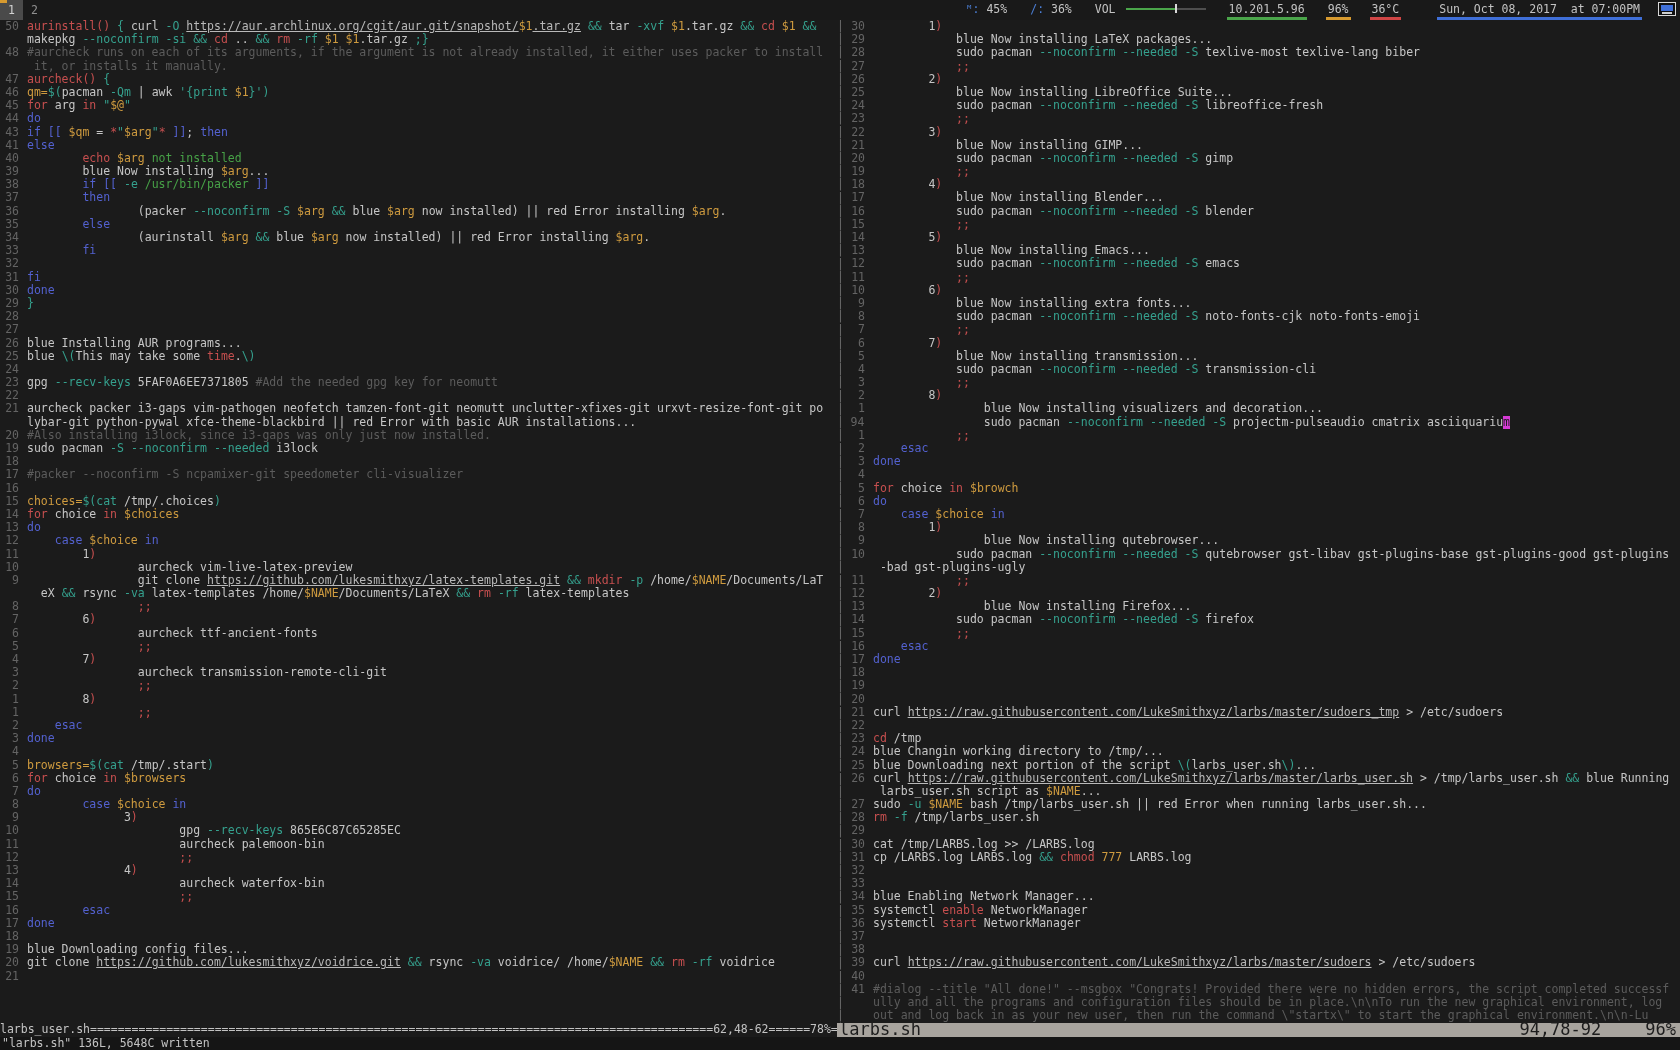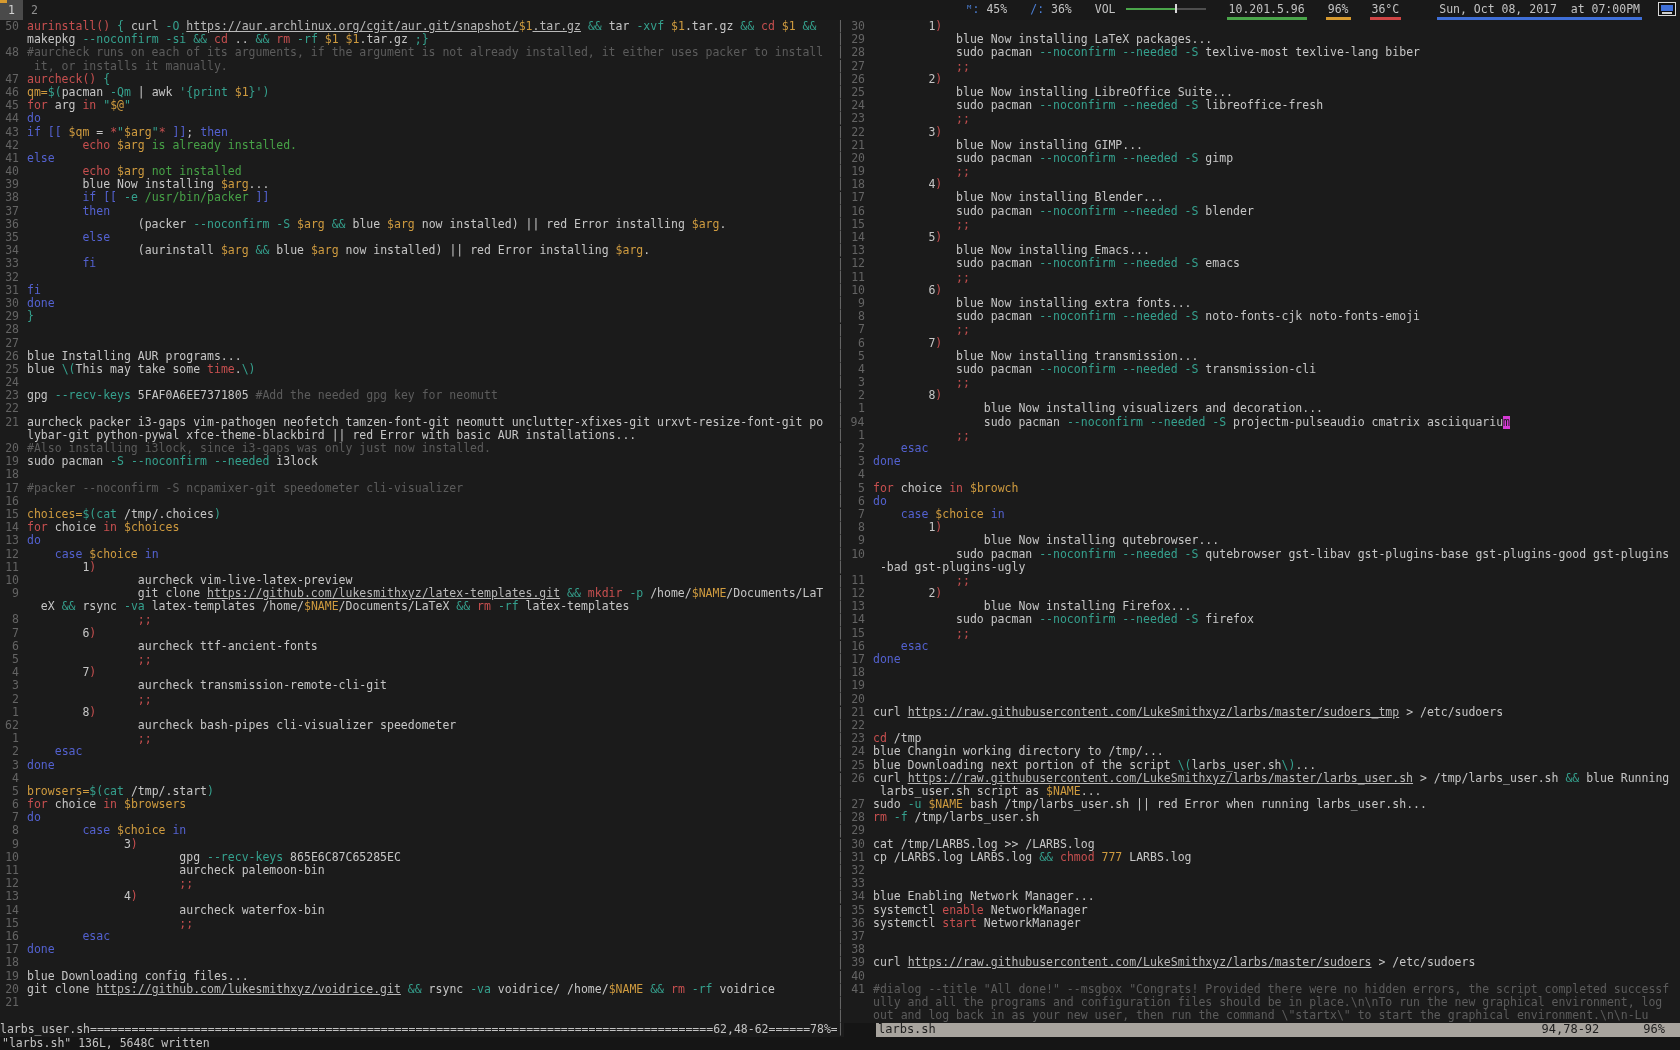--- a/index.html
+++ b/index.html
@@ -35,23 +35,23 @@
   .row.na .num{text-align:center;}
   .txt{flex:1;overflow:hidden;white-space:pre;}
   .fg{color:var(--fg);} .cmt{color:var(--cmt);} .red{color:var(--red);}
   .blu{color:var(--blu);} .yel{color:var(--yel);} .tea{color:var(--tea);}
   .grn{color:var(--grn);} .url{color:#b9b9b9;text-decoration:underline;}
   .cur{background:var(--cursor);color:#1b1b1b;}
   .vdiv{position:absolute;top:20px;left:837px;width:7px;margin:0;
         font-size:11.5px;line-height:13.2px;color:#6a6a6a;background:#1b1b1b;}
   .stl{position:absolute;top:1023px;left:0;width:837px;height:13.5px;overflow:hidden;
        font-size:11.5px;line-height:13.5px;color:#c3c3c3;white-space:pre;background:#1b1b1b;}
-  .str{position:absolute;top:1023px;left:876px;right:0;height:13.5px;background:var(--stbar);
-       color:#1d1d1d;font-size:12px;line-height:13.5px;display:flex;white-space:pre;
-       padding:0 15px 0 2px;box-sizing:border-box;}
+  .str{position:absolute;top:1023px;left:837px;right:0;height:13.5px;background:var(--stbar);
+       color:#1d1d1d;font-size:17px;line-height:13.5px;display:flex;white-space:pre;
+       padding:0 4px 0 2px;box-sizing:border-box;}
   .sp-auto{flex:1;} .sp-fix{width:44px;}
   .cmdline{position:absolute;top:1036.5px;left:2px;height:13.5px;font-size:11.5px;
        line-height:13.5px;color:#c3c3c3;white-space:pre;}
 </style>
 </head>
 <body>
 
 <div class="bar">
   <div class="ws active">
     <span class="ws-ind"></span>
@@ -85,21 +85,20 @@
 <div id="winL" class="win" style="left:0;width:837px;">
     <div class="row"><span class="num">50</span><span class="txt"><span class="red">aurinstall()</span><span class="fg"> </span><span class="tea">{</span><span class="fg"> curl </span><span class="tea">-O </span><span class="url">https://aur.archlinux.org/cgit/aur.git/snapshot/</span><span class="yel">$1</span><span class="url">.tar.gz</span><span class="fg"> </span><span class="tea">&amp;&amp; </span><span class="fg">tar </span><span class="tea">-xvf </span><span class="yel">$1</span><span class="fg">.tar.gz </span><span class="tea">&amp;&amp; </span><span class="red">cd </span><span class="yel">$1</span><span class="tea"> &amp;&amp;</span></span></div>
     <div class="row"><span class="num"></span><span class="txt"><span class="fg">makepkg </span><span class="tea">--noconfirm </span><span class="tea">-si </span><span class="tea">&amp;&amp; </span><span class="red">cd </span><span class="fg">.. </span><span class="tea">&amp;&amp; </span><span class="red">rm </span><span class="tea">-rf </span><span class="yel">$1</span><span class="fg"> </span><span class="yel">$1</span><span class="fg">.tar.gz </span><span class="tea">;}</span></span></div>
     <div class="row"><span class="num">48</span><span class="txt"><span class="cmt">#aurcheck runs on each of its arguments, if the argument is not already installed, it either uses packer to install</span></span></div>
     <div class="row"><span class="num"></span><span class="txt"><span class="cmt"> it, or installs it manually.</span></span></div>
     <div class="row"><span class="num">47</span><span class="txt"><span class="red">aurcheck()</span><span class="fg"> </span><span class="tea">{</span></span></div>
     <div class="row"><span class="num">46</span><span class="txt"><span class="yel">qm=</span><span class="tea">$(</span><span class="fg">pacman </span><span class="tea">-Qm </span><span class="fg">| awk </span><span class="tea">'{print </span><span class="yel">$1</span><span class="tea">}')</span></span></div>
     <div class="row"><span class="num">45</span><span class="txt"><span class="red">for </span><span class="fg">arg </span><span class="red">in </span><span class="tea">"</span><span class="yel">$@</span><span class="tea">"</span></span></div>
     <div class="row"><span class="num">44</span><span class="txt"><span class="blu">do</span></span></div>
     <div class="row"><span class="num">43</span><span class="txt"><span class="blu">if </span><span class="blu">[[ </span><span class="yel">$qm</span><span class="fg"> = </span><span class="red">*</span><span class="tea">"</span><span class="yel">$arg</span><span class="tea">"</span><span class="red">*</span><span class="blu"> ]]</span><span class="fg">; </span><span class="blu">then</span></span></div>
-    <div class="row"><span class="num">42</span><span class="txt"><span class="fg">        </span><span class="red">echo </span><span class="yel">$arg </span><span class="grn">is already installed.</span></span></div>
     <div class="row"><span class="num">41</span><span class="txt"><span class="blu">else</span></span></div>
     <div class="row"><span class="num">40</span><span class="txt"><span class="fg">        </span><span class="red">echo </span><span class="yel">$arg </span><span class="grn">not installed</span></span></div>
     <div class="row"><span class="num">39</span><span class="txt"><span class="fg">        blue Now installing </span><span class="yel">$arg</span><span class="fg">...</span></span></div>
     <div class="row"><span class="num">38</span><span class="txt"><span class="fg">        </span><span class="blu">if </span><span class="blu">[[ </span><span class="tea">-e </span><span class="grn">/usr/bin/packer</span><span class="blu"> ]]</span></span></div>
     <div class="row"><span class="num">37</span><span class="txt"><span class="fg">        </span><span class="blu">then</span></span></div>
     <div class="row"><span class="num">36</span><span class="txt"><span class="fg">                (packer </span><span class="tea">--noconfirm </span><span class="tea">-S </span><span class="yel">$arg </span><span class="tea">&amp;&amp; </span><span class="fg">blue </span><span class="yel">$arg </span><span class="fg">now installed) || red Error installing </span><span class="yel">$arg</span><span class="fg">.</span></span></div>
     <div class="row"><span class="num">35</span><span class="txt"><span class="fg">        </span><span class="blu">else</span></span></div>
     <div class="row"><span class="num">34</span><span class="txt"><span class="fg">                (aurinstall </span><span class="yel">$arg </span><span class="tea">&amp;&amp; </span><span class="fg">blue </span><span class="yel">$arg </span><span class="fg">now installed) || red Error installing </span><span class="yel">$arg</span><span class="fg">.</span></span></div>
     <div class="row"><span class="num">33</span><span class="txt"><span class="fg">        </span><span class="blu">fi</span></span></div>
     <div class="row"><span class="num">32</span><span class="txt"></span></div>
@@ -129,21 +128,20 @@
     <div class="row"><span class="num">9</span><span class="txt"><span class="fg">                git clone </span><span class="url">https://github.com/lukesmithxyz/latex-templates.git</span><span class="fg"> </span><span class="tea">&amp;&amp; </span><span class="red">mkdir </span><span class="tea">-p </span><span class="fg">/home/</span><span class="yel">$NAME</span><span class="fg">/Documents/LaT</span></span></div>
     <div class="row"><span class="num"></span><span class="txt"><span class="fg">  eX </span><span class="tea">&amp;&amp; </span><span class="fg">rsync </span><span class="tea">-va </span><span class="fg">latex-templates /home/</span><span class="yel">$NAME</span><span class="fg">/Documents/LaTeX </span><span class="tea">&amp;&amp; </span><span class="red">rm </span><span class="tea">-rf </span><span class="fg">latex-templates</span></span></div>
     <div class="row"><span class="num">8</span><span class="txt"><span class="fg">                </span><span class="red">;;</span></span></div>
     <div class="row"><span class="num">7</span><span class="txt"><span class="fg">        6</span><span class="red">)</span></span></div>
     <div class="row"><span class="num">6</span><span class="txt"><span class="fg">                aurcheck ttf-ancient-fonts</span></span></div>
     <div class="row"><span class="num">5</span><span class="txt"><span class="fg">                </span><span class="red">;;</span></span></div>
     <div class="row"><span class="num">4</span><span class="txt"><span class="fg">        7</span><span class="red">)</span></span></div>
     <div class="row"><span class="num">3</span><span class="txt"><span class="fg">                aurcheck transmission-remote-cli-git</span></span></div>
     <div class="row"><span class="num">2</span><span class="txt"><span class="fg">                </span><span class="red">;;</span></span></div>
     <div class="row"><span class="num">1</span><span class="txt"><span class="fg">        8</span><span class="red">)</span></span></div>
-    <div class="row na"><span class="num">62</span><span class="txt"><span class="fg">                aurcheck bash-pipes cli-visualizer speedometer</span></span></div>
     <div class="row"><span class="num">1</span><span class="txt"><span class="fg">                </span><span class="red">;;</span></span></div>
     <div class="row"><span class="num">2</span><span class="txt"><span class="fg">    </span><span class="blu">esac</span></span></div>
     <div class="row"><span class="num">3</span><span class="txt"><span class="blu">done</span></span></div>
     <div class="row"><span class="num">4</span><span class="txt"></span></div>
     <div class="row"><span class="num">5</span><span class="txt"><span class="yel">browsers=</span><span class="tea">$(</span><span class="tea">cat </span><span class="fg">/tmp/.start</span><span class="tea">)</span></span></div>
     <div class="row"><span class="num">6</span><span class="txt"><span class="red">for </span><span class="fg">choice </span><span class="red">in </span><span class="yel">$browsers</span></span></div>
     <div class="row"><span class="num">7</span><span class="txt"><span class="blu">do</span></span></div>
     <div class="row"><span class="num">8</span><span class="txt"><span class="fg">        </span><span class="blu">case </span><span class="yel">$choice </span><span class="blu">in</span></span></div>
     <div class="row"><span class="num">9</span><span class="txt"><span class="fg">              3</span><span class="red">)</span></span></div>
     <div class="row"><span class="num">10</span><span class="txt"><span class="fg">                      gpg </span><span class="tea">--recv-keys </span><span class="fg">865E6C87C65285EC</span></span></div>

